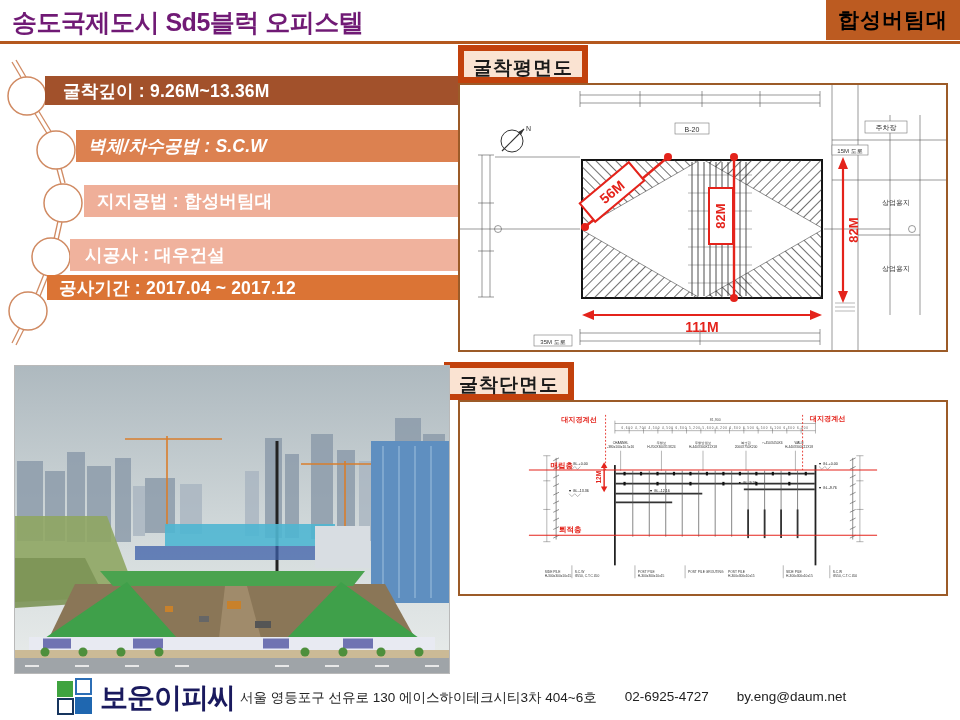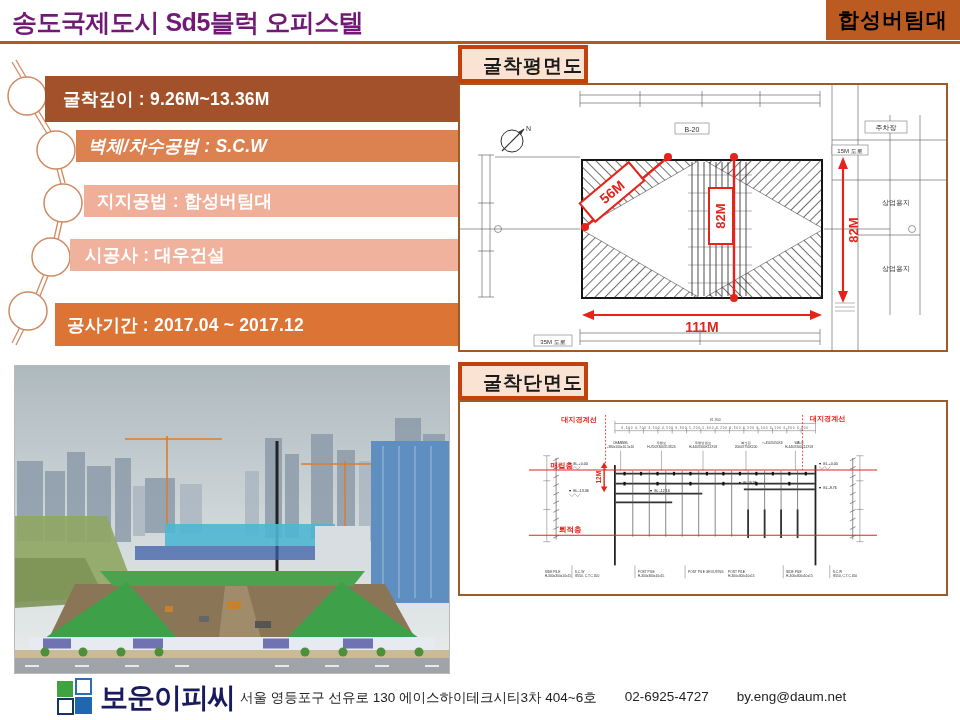--- a/index.html
+++ b/index.html
@@ -8,32 +8,32 @@
   .abs{position:absolute;}
 
   
   .title{left:12px;top:6px;width:700px;font-size:25px;font-weight:bold;color:#701a75;letter-spacing:-0.5px;}
   .title-rule{left:0;top:41px;width:960px;height:3px;background:#B4581E;}
   .header-badge{right:0;top:0;width:134px;height:40px;background:#BC5B21;color:#000000;
                 font-size:21px;font-weight:bold;text-align:center;line-height:40px;letter-spacing:1px;}
 
   
   .info-bar{color:#fff;font-weight:bold;font-size:17.5px;letter-spacing:0.2px;display:flex;align-items:center;}
-  .b1{left:45px;top:76px;width:406px;height:46px;background:#A2512B;padding-left:18px;}
+  .b1{left:45px;top:76px;width:406px;height:29px;background:#A2512B;padding-left:18px;}
   .b2{left:76px;top:130px;width:375px;height:32px;background:#DC8150;padding-left:12px;font-style:italic;}
   .b3{left:84px;top:185px;width:367px;height:32px;background:#EFAF99;padding-left:13px;}
   .b4{left:70px;top:239px;width:381px;height:32px;background:#F0B29D;padding-left:15px;}
-  .b5{left:47px;top:303px;width:404px;height:43px;background:#DB7435;padding-left:12px;margin-left:8px;}
+  .b5{left:47px;top:275px;width:404px;height:25px;background:#DB7435;padding-left:12px;}
   .chain-svg{left:0;top:55px;width:120px;height:300px;}
 
   
-  .panel-label{width:130px;height:38px;background:#FAE3D2;border:4px solid #c2410c;box-sizing:border-box;
-               color:#1a1a1a;font-size:19px;font-weight:bold;text-align:center;line-height:34px;letter-spacing:1px;padding-left:20px;}
+  .panel-label{width:130px;height:38px;background:#FAE3D2;border:6px solid #c2410c;box-sizing:border-box;
+               color:#1a1a1a;font-size:19px;font-weight:bold;text-align:center;line-height:34px;letter-spacing:1px;}
   .plan-label{left:458px;top:45px;}
-  .section-label{left:458px;top:362px;}
+  .section-label{left:444px;top:362px;}
   .panel-box{background:#fff;border:2px solid #9C5B28;box-sizing:border-box;}
   .plan-box{left:458px;top:83px;width:490px;height:269px;}
   .section-box{left:458px;top:400px;width:490px;height:196px;}
   .panel-box svg{display:block;width:100%;height:100%;}
 
   
   .photo{left:14px;top:365px;width:434px;height:307px;border:1px solid #b9b9b9;box-sizing:content-box;}
 
   
   .footer-logo{left:56px;top:678px;width:40px;height:38px;}

